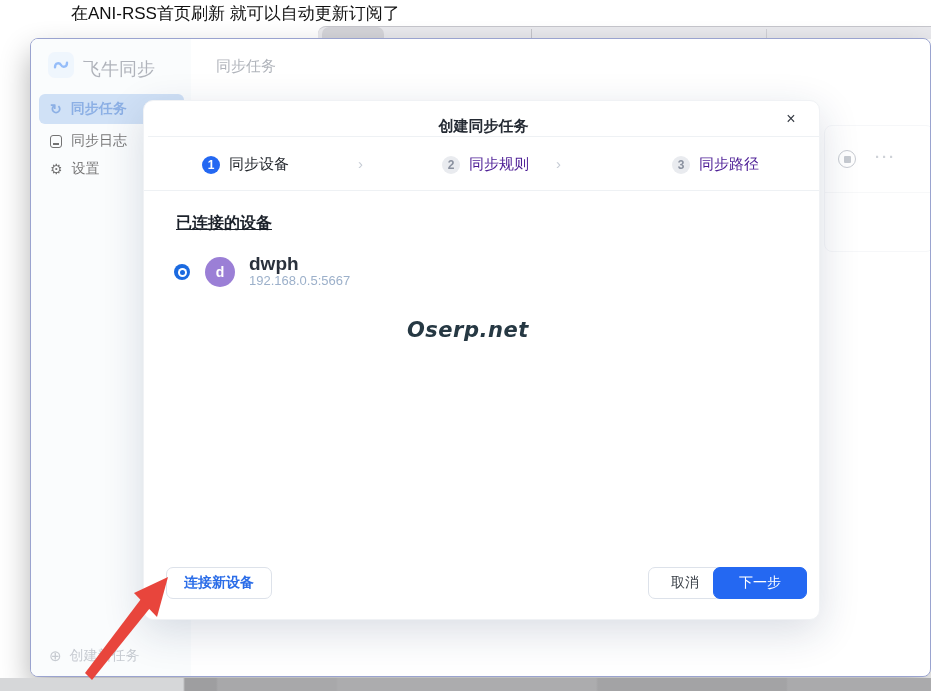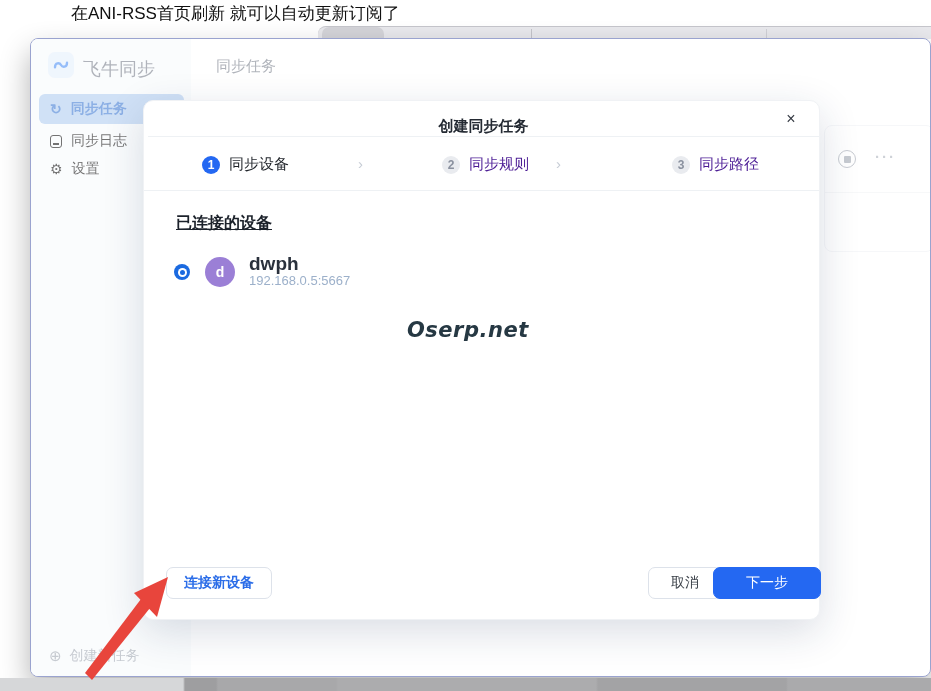--- a/index.html
+++ b/index.html
@@ -92,21 +92,21 @@
   .device-addr { font-size:13px; color:#9cb0ca; line-height:17px; }
 
   .watermark { position:absolute; left:263px; top:217px; font-size:21px; font-style:italic;
     font-weight:800; color:#263843; font-family:"DejaVu Sans", sans-serif; letter-spacing:0.5px; }
 
   .btn { position:absolute; top:466px; height:32px; border-radius:7px; font-size:14px;
     display:flex; align-items:center; justify-content:center; cursor:pointer; background:#fff;
     border:1px solid #dde2ea; }
   .btn-connect { left:22px; padding:0 17px; color:#2b6de8; font-weight:bold; }
   .btn-cancel  { left:475px; width:74px; color:#3a4048;margin-left:29px; }
-  .btn-next    { left:569px; width:108px; background:#2468f2; border:1px solid #2468f2; color:#fff; }
+  .btn-next    { left:569px; width:94px; background:#2468f2; border:1px solid #2468f2; color:#fff; }
 
   .arrow-svg { position:absolute; left:0; top:0; z-index:20; pointer-events:none; }
 
   .taskbar-strip { position:absolute; left:0; top:678px; width:931px; height:13px;
     background:linear-gradient(90deg,
       #d6d7d9 0px, #d6d7d9 183px, #9e9ea0 185px, #9e9ea0 216px,
       #a8a8aa 218px, #a8a8aa 336px, #acacae 338px, #acacae 596px,
       #a3a3a5 598px, #a3a3a5 786px, #aaaaac 788px); }
 </style>
 </head>

